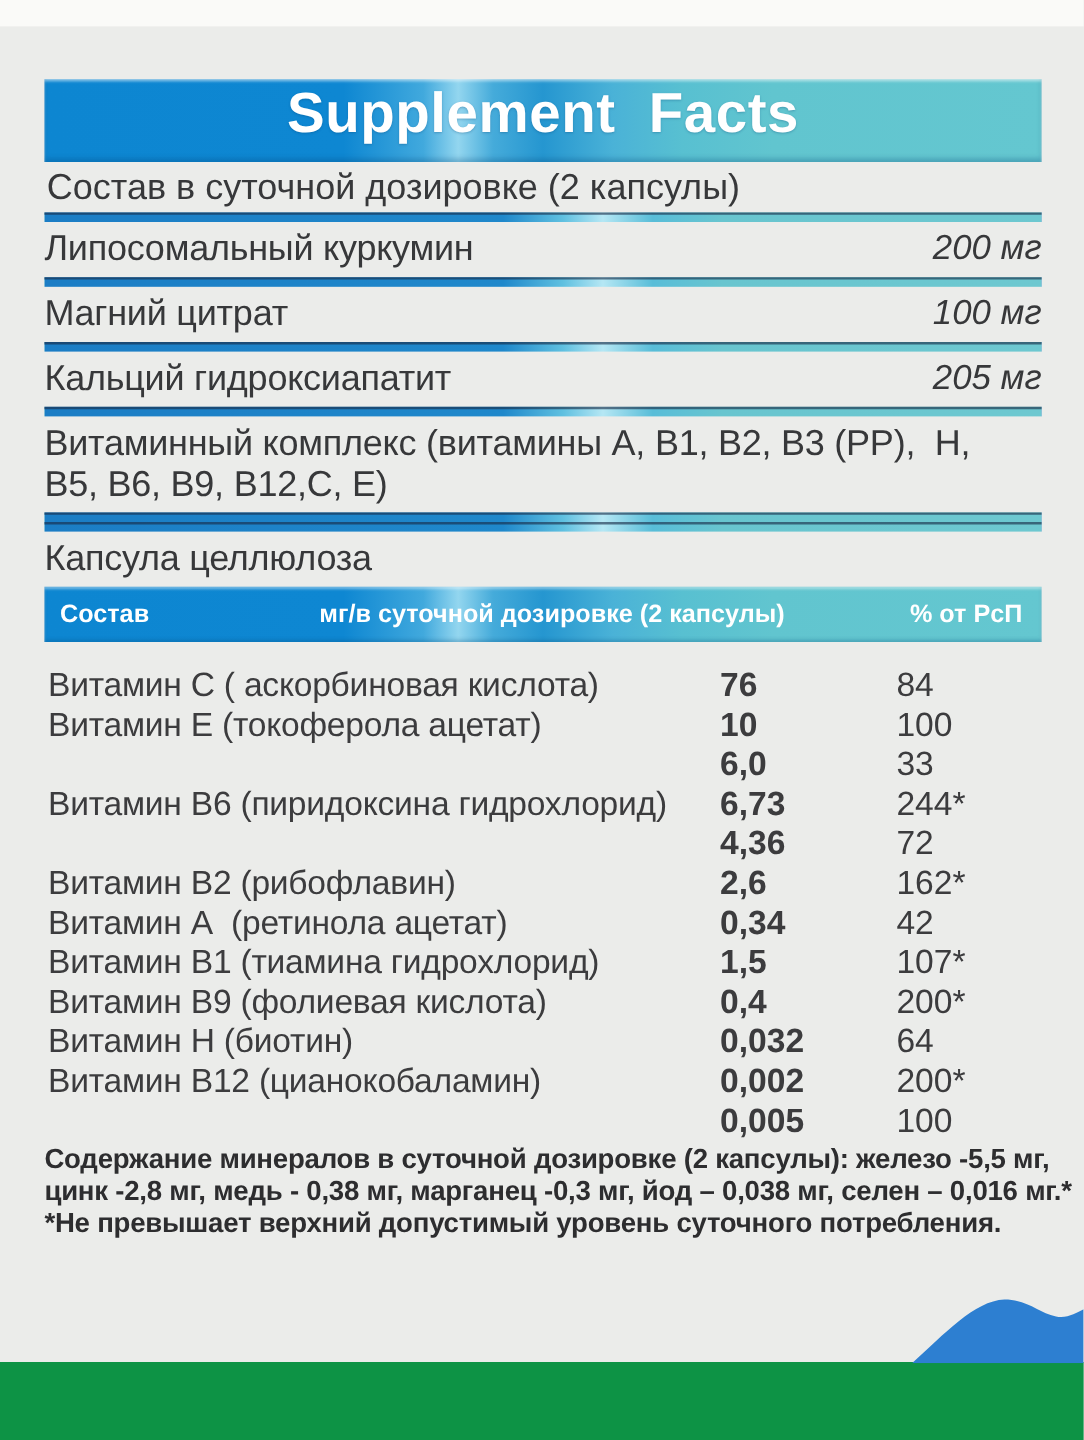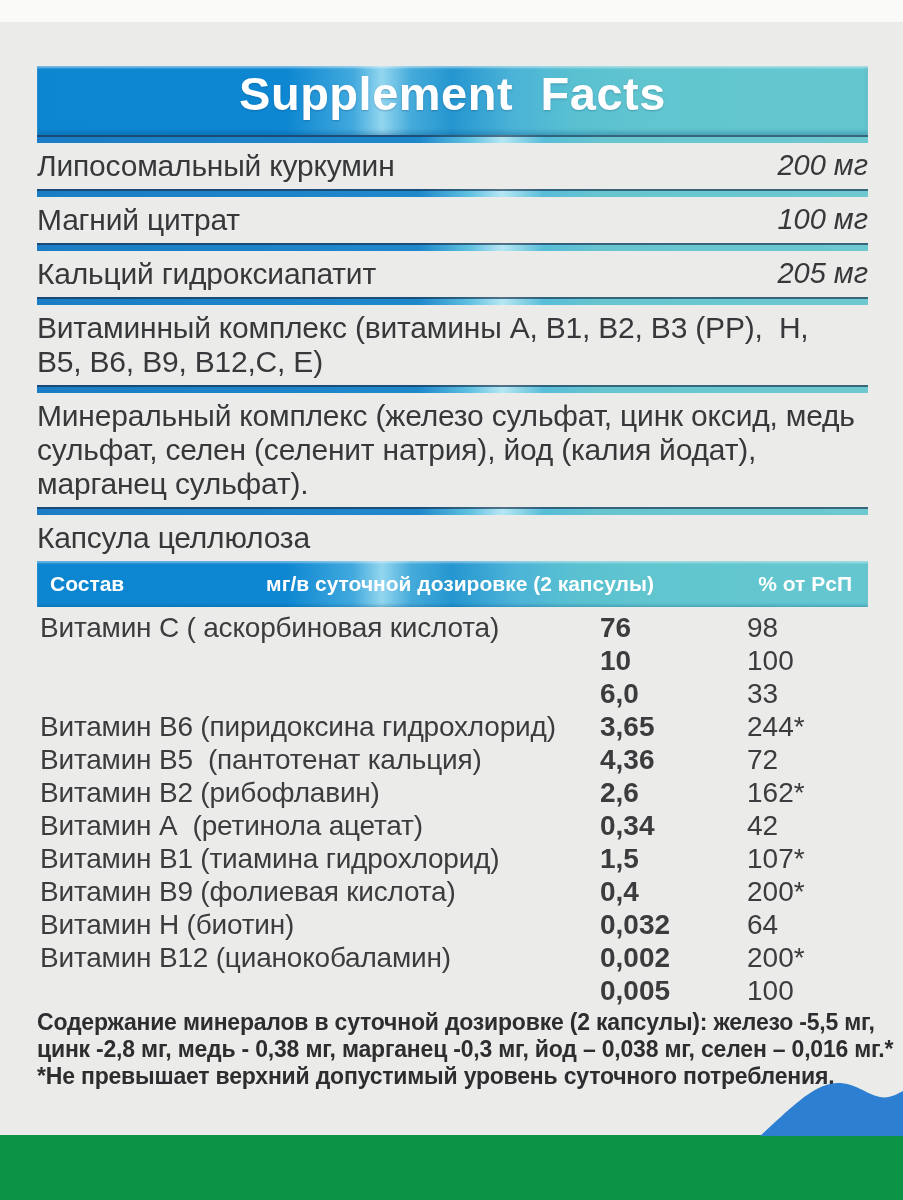--- a/index.html
+++ b/index.html
@@ -47,41 +47,42 @@
     position: relative; height: 46px;
     background: linear-gradient(90deg,
       #0d86d1 0%, #0e87d2 30%, #41a9dd 38%, #93d6ef 41.5%, #45abda 45%,
       #2596d0 50%, #4ab2d7 57%, #58c0d1 64%, #61c5cf 73%, #64c7d0 100%);
     box-shadow: inset 0 2px 2px rgba(255,255,255,.40), inset 0 -2px 3px rgba(0,70,120,.25);
     color: #ffffff; font-weight: bold; font-size: 21px;
   }
   .th-left  { position: absolute; left: 13px; top: 50%; transform: translateY(-50%); }
   .th-mid   { position: absolute; left: 423px; top: 50%; transform: translate(-50%,-50%); white-space: nowrap; }
   .th-right { position: absolute; right: 16px; top: 50%; transform: translateY(-50%); }
-  #vitamin-rows { padding-top: 4px; }
+  #vitamin-rows { padding-top: 19px; }
   .vit-row { position: relative; height: 33px; line-height: 33px; font-size: 28px; color: #3c3c3e; }
   .vit-name { position: absolute; left: 3px; white-space: pre; letter-spacing: -0.2px; }
   .vit-mg   { position: absolute; left: 563px; white-space: pre; font-weight: bold; }
   .vit-pct  { position: absolute; left: 710px; white-space: pre; }
   #footnotes { margin-top: 2px; font-weight: bold; font-size: 23px; line-height: 27px; color: #2d2d2f; }
   .foot-line { white-space: pre; letter-spacing: -0.2px; }
   .green-band { position: absolute; left: 0; top: 1135px; width: 903px; height: 65px; background: #0d9345; }
   .wave { position: absolute; left: 737px; top: 1078px; }
 </style>
 </head>
 <body>
 
 <div class="top-strip"></div>
 
 <div class="label">
 
   <div class="banner">
     <span>Supplement Facts</span>
   </div>
 
+  <div class="comp-title">Состав в суточной дозировке (2 капсулы)</div>
   <div class="divider"></div>
 
   <div id="ingredients">
   <div class="ing-row">
     <div class="ing-lines">
           <div class="ing-line">Липосомальный куркумин</div>
         </div>
     <span class="ing-amount">200 мг</span>
   </div>
 <div class="divider"></div>
@@ -100,68 +101,60 @@
   </div>
 <div class="divider"></div>
   <div class="ing-row">
     <div class="ing-lines">
           <div class="ing-line">Витаминный комплекс (витамины А, В1, В2, В3 (РР),  Н,</div>
           <div class="ing-line">В5, В6, В9, В12,С, Е)</div>
         </div>
 
   </div>
 <div class="divider"></div>
-  <div class="ing-row">
-    <div class="ing-lines">
-          <div class="ing-line">Минеральный комплекс (железо сульфат, цинк оксид, медь</div>
-          <div class="ing-line">сульфат, селен (селенит натрия), йод (калия йодат),</div>
-          <div class="ing-line">марганец сульфат).</div>
-        </div>
-
-  </div>
 <div class="divider"></div>
   <div class="ing-row">
     <div class="ing-lines">
           <div class="ing-line">Капсула целлюлоза</div>
         </div>
 
   </div>
 </div>
 
   <div class="table-header">
     <span class="th-left">Состав</span>
     <span class="th-mid">мг/в суточной дозировке (2 капсулы)</span>
     <span class="th-right">% от РсП</span>
   </div>
 
   <div id="vitamin-rows">
   <div class="vit-row">
     <span class="vit-name">Витамин С ( аскорбиновая кислота)</span>
     <span class="vit-mg">76</span>
-    <span class="vit-pct">98</span>
-  </div>
-
-  <div class="vit-row">
+    <span class="vit-pct">84</span>
+  </div>
+
+  <div class="vit-row">
+    <span class="vit-name">Витамин Е (токоферола ацетат)</span>
     <span class="vit-mg">10</span>
     <span class="vit-pct">100</span>
   </div>
 
   <div class="vit-row">
     <span class="vit-mg">6,0</span>
     <span class="vit-pct">33</span>
   </div>
 
   <div class="vit-row">
     <span class="vit-name">Витамин В6 (пиридоксина гидрохлорид)</span>
-    <span class="vit-mg">3,65</span>
+    <span class="vit-mg">6,73</span>
     <span class="vit-pct">244*</span>
   </div>
 
   <div class="vit-row">
-    <span class="vit-name">Витамин В5  (пантотенат кальция)</span>
     <span class="vit-mg">4,36</span>
     <span class="vit-pct">72</span>
   </div>
 
   <div class="vit-row">
     <span class="vit-name">Витамин В2 (рибофлавин)</span>
     <span class="vit-mg">2,6</span>
     <span class="vit-pct">162*</span>
   </div>
 

